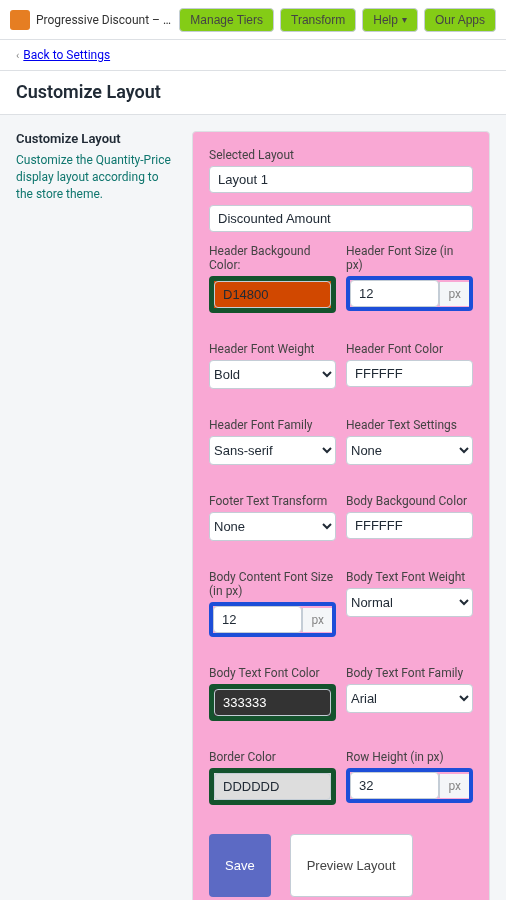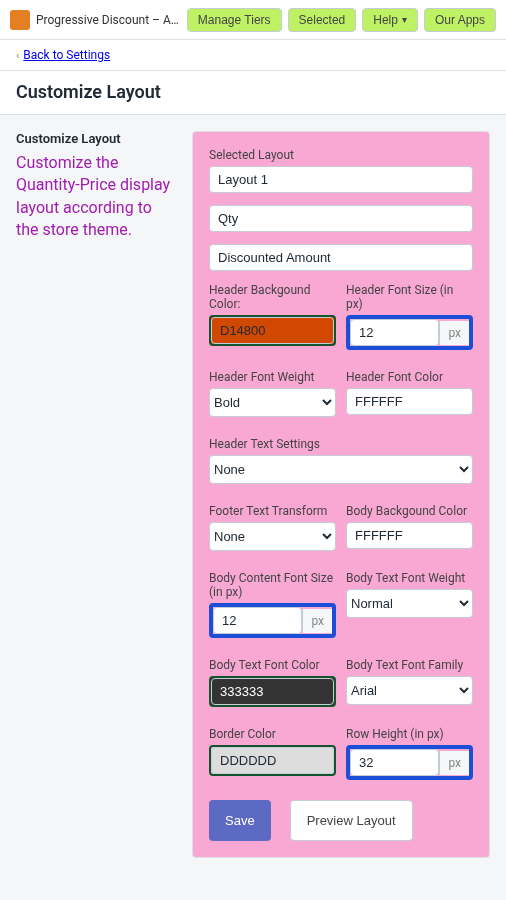--- a/index.html
+++ b/index.html
@@ -2,77 +2,77 @@
 <html><head>
   <meta charset="utf-8">
   <style>
     * { box-sizing: border-box; margin: 0; padding: 0; }
     body { font-family: -apple-system, BlinkMacSystemFont, 'Segoe UI', Roboto, sans-serif; font-size: 13px; background: #f4f6f8; color: #212b36; width: 506px; min-height: 900px; }
 
     
     .top-bar { background: #fff; border-bottom: 1px solid #dde0e4; display: flex; align-items: center; padding: 0 10px; height: 40px; gap: 6px; }
     .app-icon { width: 20px; height: 20px; background: #e67e22; border-radius: 3px; display: inline-block; flex-shrink: 0; }
     .app-title { font-size: 12px; color: #333; flex: 1; white-space: nowrap; overflow: hidden; text-overflow: ellipsis; }
-    .nav-btn { border: 1px solid #c4cdd6; background: #bef264; border-radius: 4px; padding: 4px 10px; font-size: 12px; cursor: pointer; white-space: nowrap; color: #444; }
+    .nav-btn { border: 1px solid #c4cdd6; background: #84cc16; border-radius: 4px; padding: 4px 10px; font-size: 12px; cursor: pointer; white-space: nowrap; color: #444; }
     .nav-btn.help { display: flex; align-items: center; gap: 4px; }
     .nav-btn.help::after { content: '▾'; font-size: 10px; }
 
     
     .breadcrumb { padding: 8px 16px; font-size: 12px; color: #5c6ac4; display: flex; align-items: center; gap: 4px; background: #fff; }
     .breadcrumb-arrow { color: #888; font-size: 11px; }
 
     
     .page-title-bar { background: #fff; padding: 10px 16px 12px; border-bottom: 1px solid #dde0e4; }
     .page-title { font-size: 18px; font-weight: 600; color: #212b36; }
 
     
     .content-area { display: flex; padding: 16px; gap: 16px; }
 
     
     .sidebar { width: 160px; flex-shrink: 0; }
     .sidebar-title { font-size: 13px; font-weight: 600; color: #212b36; margin-bottom: 6px; }
-    .sidebar-desc { font-size: 16px; color: #a21caf; line-height: 1.4; }
+    .sidebar-desc { font-size: 12px; color: #0f766e; line-height: 1.4; }
 
     
     .form-panel { flex: 1; background: #f9a8d4; border: 1px solid #dde0e4; border-radius: 4px; padding: 16px; }
 
     
     .form-group { margin-bottom: 12px; }
     .form-group label { display: block; font-size: 12px; color: #444; margin-bottom: 4px; }
     .form-group input[type="text"] { width: 100%; border: 1px solid #c4cdd6; border-radius: 4px; padding: 5px 8px; font-size: 13px; color: #212b36; background: #fff; outline: none; }
     .form-group select { width: 100%; border: 1px solid #c4cdd6; border-radius: 4px; padding: 5px 0; font-size: 13px; color: #212b36; background: #fff; outline: none; appearance: auto; }
 
     .form-row { display: flex; gap: 10px; margin-bottom: 12px; }
-    .form-row .form-group { flex: 1; margin-bottom: 8px; }
-
-    
-    .color-input-wrap { display: flex; align-items: center; width: 100%; border: 2px solid #14532d; border-radius: 4px; overflow: hidden; }
+    .form-row .form-group { flex: 1; margin-bottom: 17px; }
+
+    
+    .color-input-wrap { display: flex; align-items: center; width: 100%; border: 5px solid #14532d; border-radius: 4px; overflow: hidden; }
     .color-swatch { width: 100%; padding: 6px 8px; font-size: 13px; font-weight: 500; color: #fff; border: none; outline: none; background: transparent; cursor: pointer; }
     .color-swatch.dark-text { color: #212b36; }
 
     
     .input-with-suffix { display: flex; align-items: center; border: 4px solid #1d4ed8; border-radius: 4px; overflow: hidden; }
     .input-with-suffix input { border: none; outline: none; padding: 5px 8px; font-size: 13px; flex: 1; }
     .input-with-suffix .suffix { padding: 5px 8px; color: #888; font-size: 12px; background: #f4f6f8; border-left: 1px solid #c4cdd6; }
 
     
     .btn-row { display: flex; gap: 19px; margin-top: 8px; }
     .btn-save { background: #5c6ac4; color: #fff; border: none; border-radius: 4px; padding: 7px 16px; font-size: 13px; cursor: pointer; font-weight: 500; }
-    .btn-preview { background: #fff; color: #444; border: 1px solid #c4cdd6; border-radius: 4px; padding: 12px 16px; font-size: 13px; cursor: pointer; }
+    .btn-preview { background: #fff; color: #444; border: 1px solid #c4cdd6; border-radius: 4px; padding: 23px 16px; font-size: 13px; cursor: pointer; }
 
     .divider { border: none; border-top: 1px solid #dde0e4; margin: 0; }
   </style>
 </head>
 <body>
 
 <div class="top-bar">
   <span class="app-icon"></span>
   <span class="app-title">Progressive Discount – A Tiered Discount app...</span>
   <button class="nav-btn">Manage Tiers</button>
-  <button class="nav-btn">Selected</button>
+  <button class="nav-btn">Transform</button>
   <button class="nav-btn help">Help</button>
   <button class="nav-btn">Our Apps</button>
 </div>
 
 <div class="breadcrumb">
   <span class="breadcrumb-arrow">‹</span>
   <a href="#">Back to Settings</a>
 </div>
 
 <hr class="divider">
@@ -89,21 +89,20 @@
   </div>
 
   <div class="form-panel">
 
     <div class="form-group">
       <label>Selected Layout</label>
       <input type="text" value="Layout 1" style="">
     </div>
 
     <div class="form-group">
-      <input type="text" value="Qty" style="">
     </div>
 
     <div class="form-group">
       <input type="text" value="Discounted Amount" style="">
     </div>
 
     <div class="form-row">
       <div class="form-group">
         <label>Header Backgound Color:</label>
         <div class="color-input-wrap" id="header-bg-wrap" style="background: rgb(209, 72, 0);">
@@ -129,20 +128,29 @@
         </select>
       </div>
       <div class="form-group">
         <label>Header Font Color</label>
         <input type="text" value="FFFFFF" style="">
       </div>
     </div>
 
     <div class="form-row">
       <div class="form-group">
+        <label>Header Font Family</label>
+        <select>
+          <option>Sans-serif</option>
+          <option>Arial</option>
+          <option>Georgia</option>
+          <option>Times New Roman</option>
+        </select>
+      </div>
+      <div class="form-group">
         <label>Header Text Settings</label>
         <select>
           <option>None</option>
           <option>Uppercase</option>
           <option>Lowercase</option>
           <option>Capitalize</option>
         </select>
       </div>
     </div>
 

